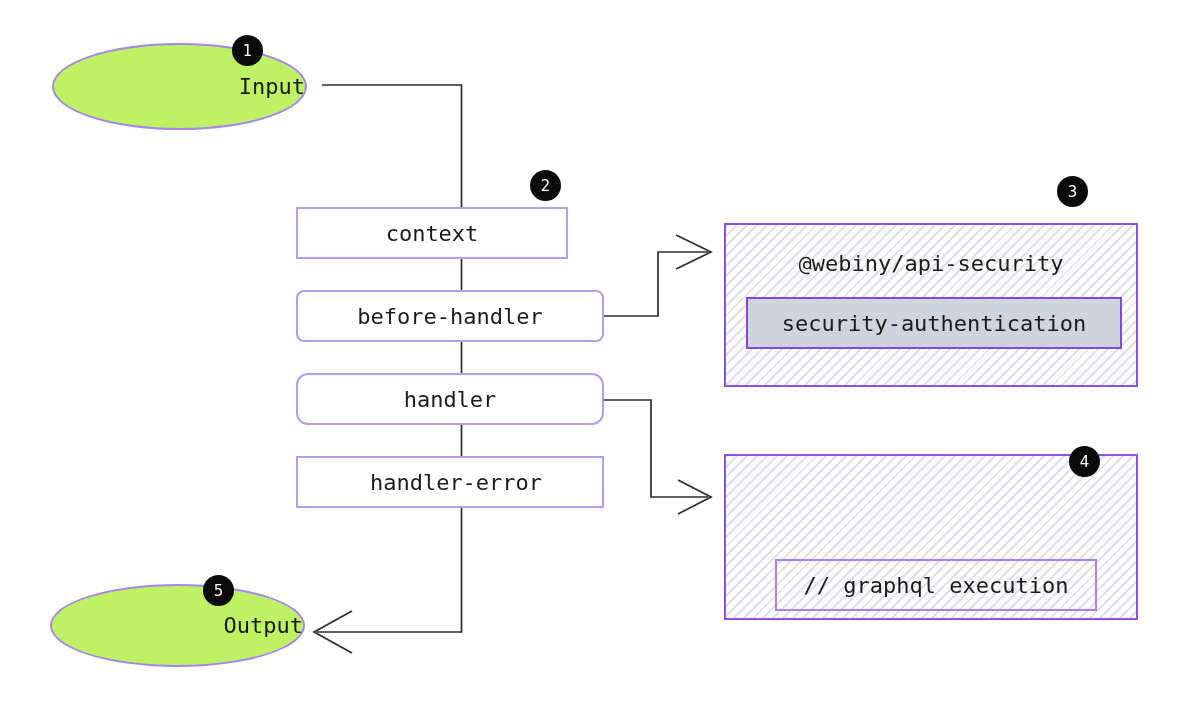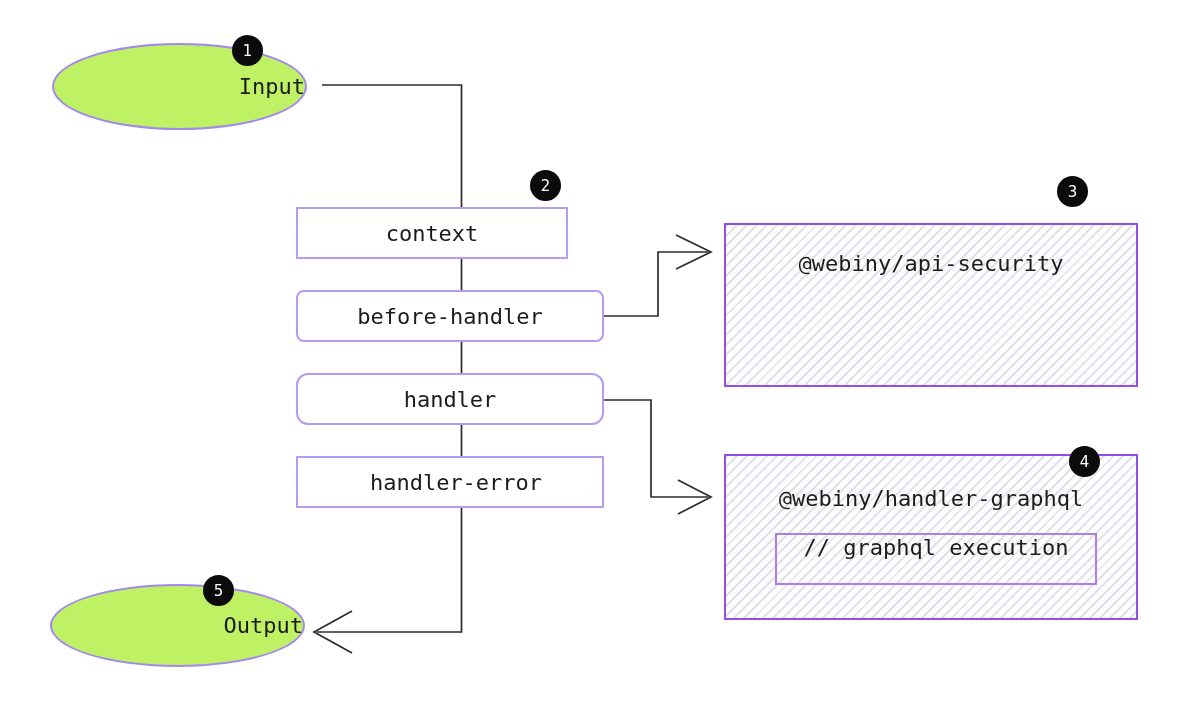--- a/index.html
+++ b/index.html
@@ -28,22 +28,22 @@
   }
   .plugin-box{
     position:absolute;box-sizing:border-box;
     background:#ced3dc;border:2px solid #8247e0;
     display:flex;align-items:center;justify-content:center;
     font-size:22px;white-space:pre;
   }
   .comment-box{
     position:absolute;box-sizing:border-box;
     background:transparent;border:2px solid #a97fe8;
-    display:flex;justify-content:center;
-    font-size:22px;white-space:pre;
+    display:flex;align-items:center;justify-content:center;
+    font-size:22px;white-space:pre;margin-top:26px;
   }
   .badge{
     position:absolute;z-index:3;width:31px;height:31px;border-radius:50%;
     background:#0b0b0b;color:#ffffff;display:flex;align-items:center;justify-content:center;
     font-family:"DejaVu Sans","Liberation Sans",sans-serif;font-size:15px;
   }
 </style>
 </head>
 <body>
 
@@ -74,24 +74,26 @@
 <div class="abs node step-box" style="left:296px;top:456px;width:308px;height:52px;padding-left:12px;">
   <span>handler-error</span>
 </div>
 
 <div class="abs node ellipse" style="left:50px;top:584px;width:255px;height:83px;">
   <span>Output</span>
 </div>
 
 <div class="abs container-box" style="left:724px;top:188px;width:414px;height:164px;margin-top:35px;">
   <div class="container-title" style="top:26px;">@webiny/api-security</div>
+  <div class="plugin-box" style="left:20px;top:72px;width:376px;height:52px;">
+    <span>security-authentication</span>
+  </div>
 </div>
 
 <div class="abs container-box" style="left:724px;top:454px;width:414px;height:166px;">
-  <div class="container-title" style="top:30px;">@webiny/handler-graphql</div>
   <div class="comment-box" style="left:49px;top:77px;width:322px;height:52px;">
     <span>// graphql execution</span>
   </div>
 </div>
 
 <div class="badge" style="left:232px;top:35px;">1</div>
 <div class="badge" style="left:530px;top:170px;">2</div>
 <div class="badge" style="left:1057px;top:176px;">3</div>
 <div class="badge" style="left:1069px;top:446px;">4</div>
 <div class="badge" style="left:203px;top:575px;">5</div>

